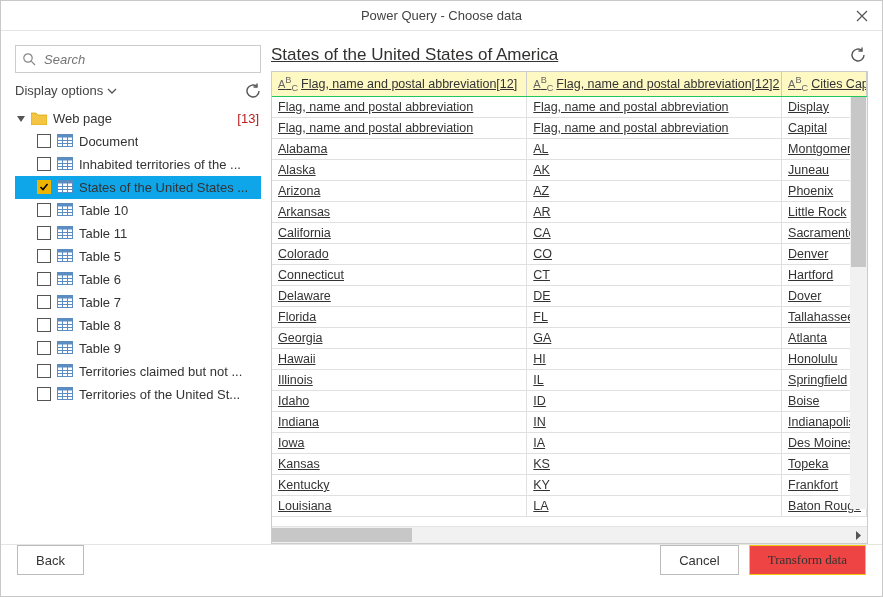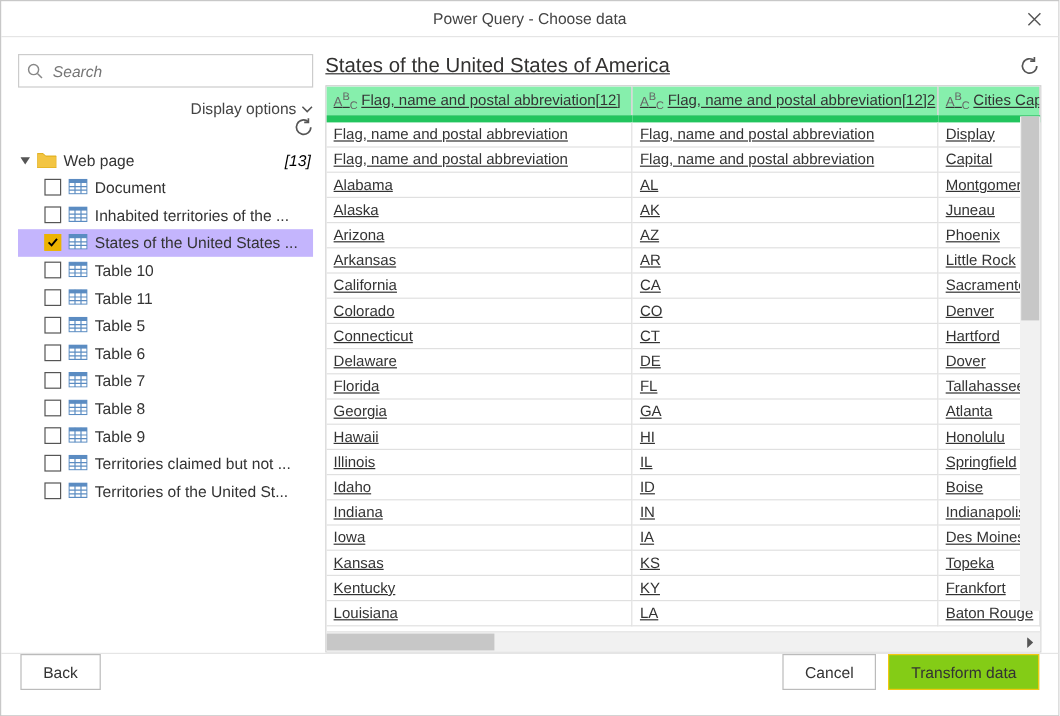--- a/index.html
+++ b/index.html
@@ -67,25 +67,24 @@
   }
   .search .mag {
     position: absolute;
     left: 7px;
     top: 50%;
     transform: translateY(-50%);
     color: #888;
   }
   .display-row {
     display: flex;
-    align-items: flex-end;
+    align-items: flex-start;
     justify-content: space-between;
     margin-bottom: 8px;
     color: #444;
-    flex-direction: column;
   }
   .display-row .lbl {
     display: flex;
     align-items: center;
     gap: 4px;
     cursor: pointer;
   }
   .refresh svg { display:block; }
   .tree {
     flex: 1;
@@ -93,36 +92,35 @@
   }
   .tree-head {
     display: flex;
     align-items: center;
     gap: 6px;
     padding: 4px 2px;
     cursor: pointer;
   }
   .tree-head .count {
     margin-left: auto;
-    color: #000000;
-    font-style: italic;
+    color: #b91c1c;
   }
   .folder-icon { color: #eab200; }
   .tree-items { }
   .tree-item {
     display: flex;
     align-items: flex-start;
     gap: 6px;
     padding: 4px 2px 4px 22px;
     cursor: pointer;
     white-space: nowrap;
     overflow: hidden;
   }
   .tree-item.selected {
-    background: #c4b5fd;
+    background: #0ea5e9;
   }
   .chk {
     width: 14px;
     height: 14px;
     border: 1px solid #555;
     display: inline-flex;
     align-items: center;
     justify-content: center;
     flex-shrink: 0;
     background: #fff;
@@ -171,23 +169,23 @@
     overflow: hidden;
     position: relative;
   }
   table.grid {
     border-collapse: collapse;
     table-layout: fixed;
     width: 100%;
     font-size: 12.5px;
   }
   table.grid th {
-    background: #86efac;
+    background: #fef9c3;
     border-right: 1px solid #ccc;
-    border-bottom: 6px solid #22c55e;
+    border-bottom: 1px solid #22c55e;
     text-align: left;
     font-weight: normal;
     padding: 3px 6px;
     height: 24px;
     white-space: nowrap;
     overflow: hidden;
     color: #333;
   }
   table.grid th .type {
     color: #666;
@@ -259,22 +257,23 @@
   .btn {
     height: 30px;
     padding: 0 18px;
     border: 1px solid #bbb;
     background: #fff;
     cursor: pointer;
     font-size: 13px;
     color: #333;
   }
   .btn.primary {
-    background: #84cc16;
+    background: #ef4444;
     border-color: #f2c811;
+    font-family: Liberation Serif, serif;
   }
   svg { display: block; }
 </style>
 </head>
 <body>
 
 <div class="window">
 
   <div class="titlebar">
     <span>Power Query - Choose data</span>

